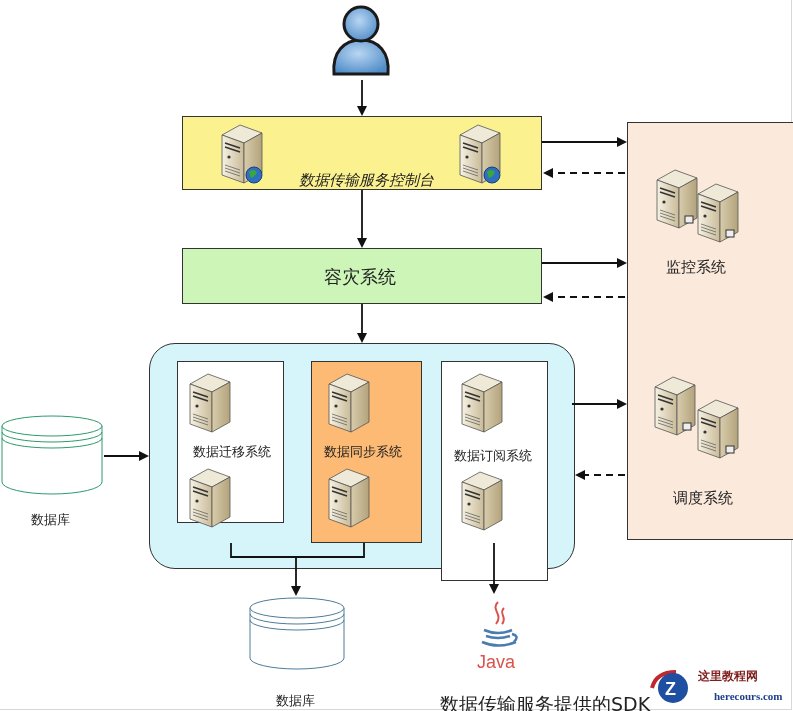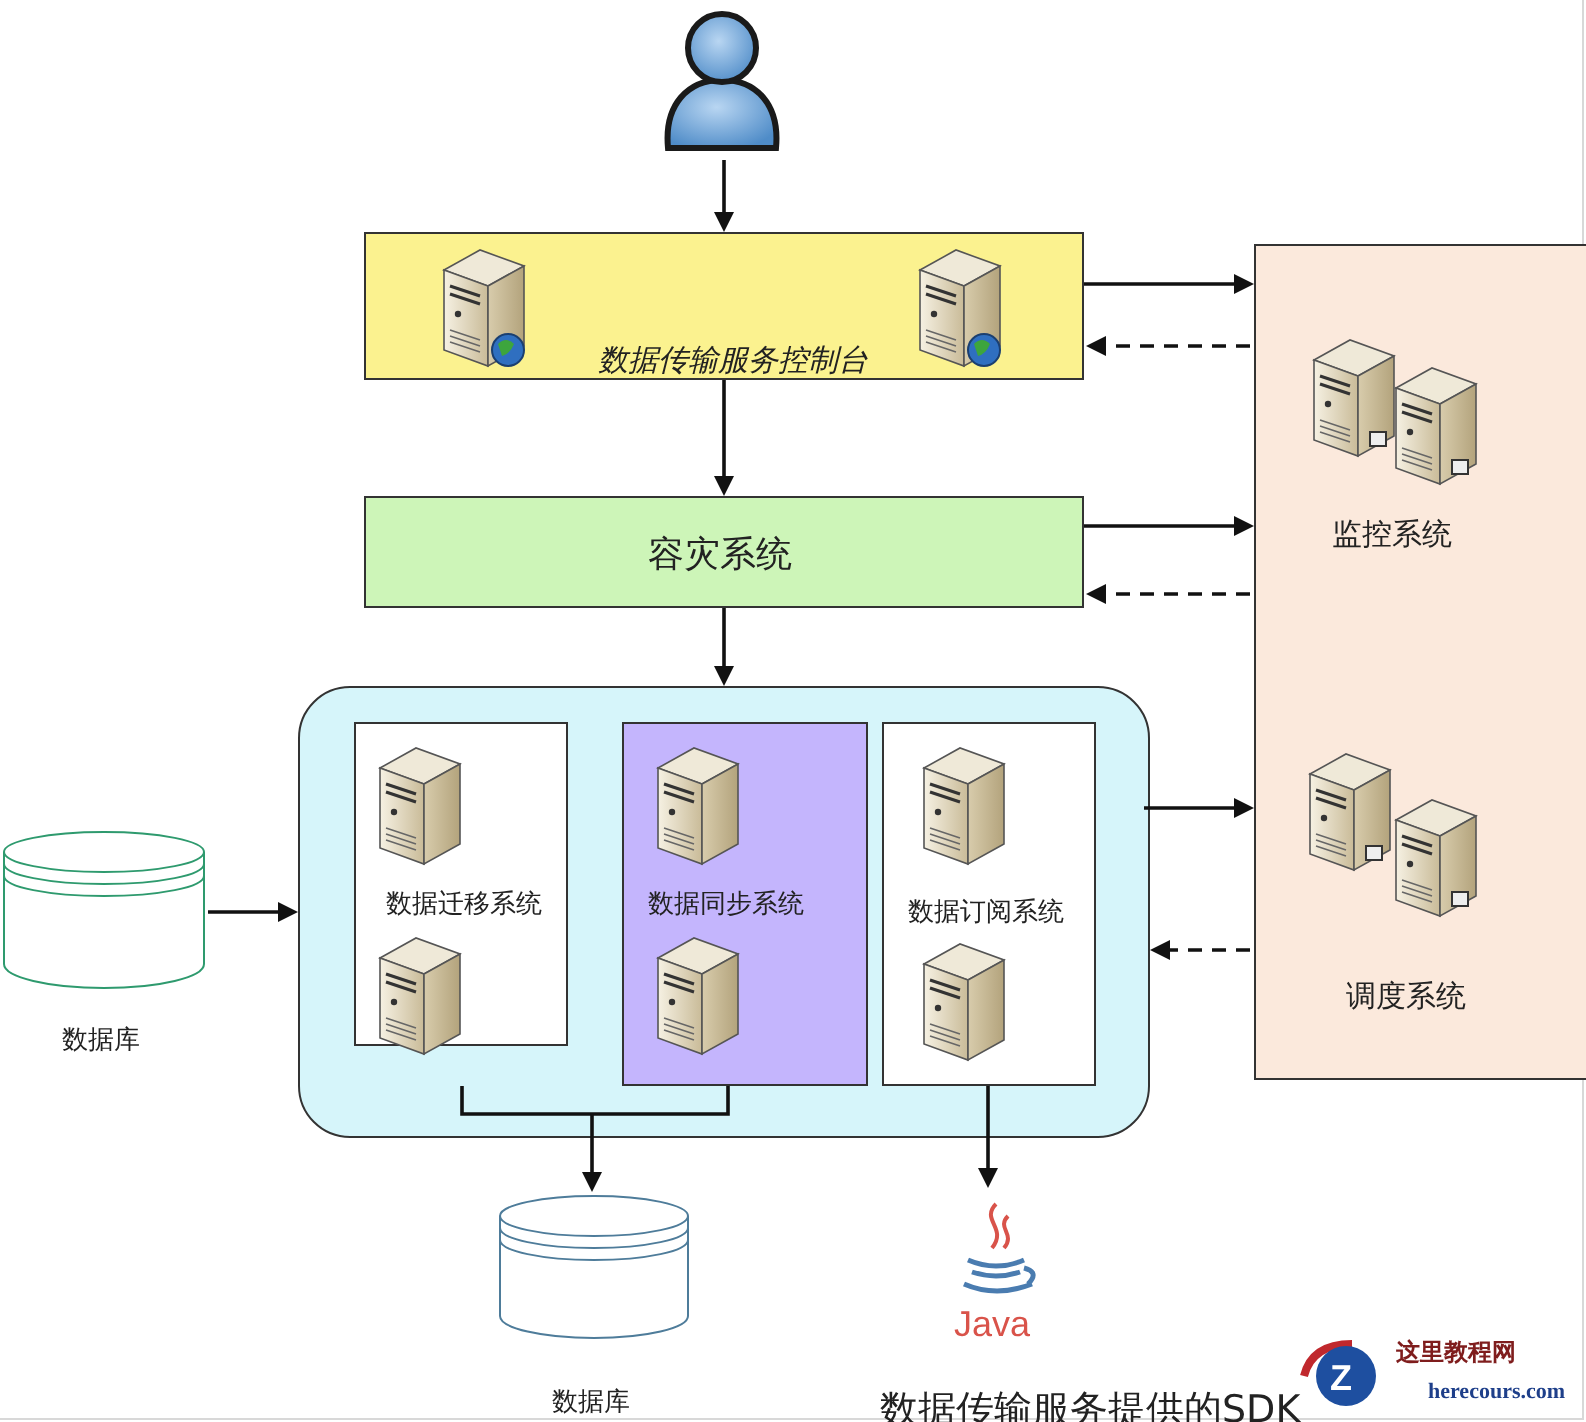--- a/index.html
+++ b/index.html
@@ -34,24 +34,24 @@
 
 <div class="box" style="left:182px;top:248px;width:360px;height:56px;background:#cdf5b8;">
   <span class="label" style="left:141px;top:16px;font-size:18px;">容灾系统</span>
 </div>
 
 <div class="box" style="left:149px;top:343px;width:426px;height:226px;background:#d6f5fa;border-radius:26px;"></div>
 
 <div class="box" style="left:177px;top:361px;width:107px;height:162px;background:#fff;">
   <span class="label" style="left:15px;top:81px;font-size:13px;">数据迁移系统</span>
 </div>
-<div class="box" style="left:311px;top:361px;width:123px;height:182px;background:#c4b5fd;">
+<div class="box" style="left:311px;top:361px;width:111px;height:182px;background:#fdba74;">
   <span class="label" style="left:12px;top:81px;font-size:13px;">数据同步系统</span>
 </div>
-<div class="box" style="left:441px;top:361px;width:107px;height:182px;background:#fff;">
+<div class="box" style="left:441px;top:361px;width:107px;height:220px;background:#fff;">
   <span class="label" style="left:12px;top:85px;font-size:13px;">数据订阅系统</span>
 </div>
 
 <div class="box" style="left:627px;top:122px;width:198px;height:418px;background:#fbe9dc;">
   <span class="label" style="left:38px;top:135px;font-size:15px;">监控系统</span>
   <span class="label" style="left:45px;top:366px;font-size:15px;">调度系统</span>
 </div>
 
 <svg width="0" height="0" style="position:absolute">
   <defs>

